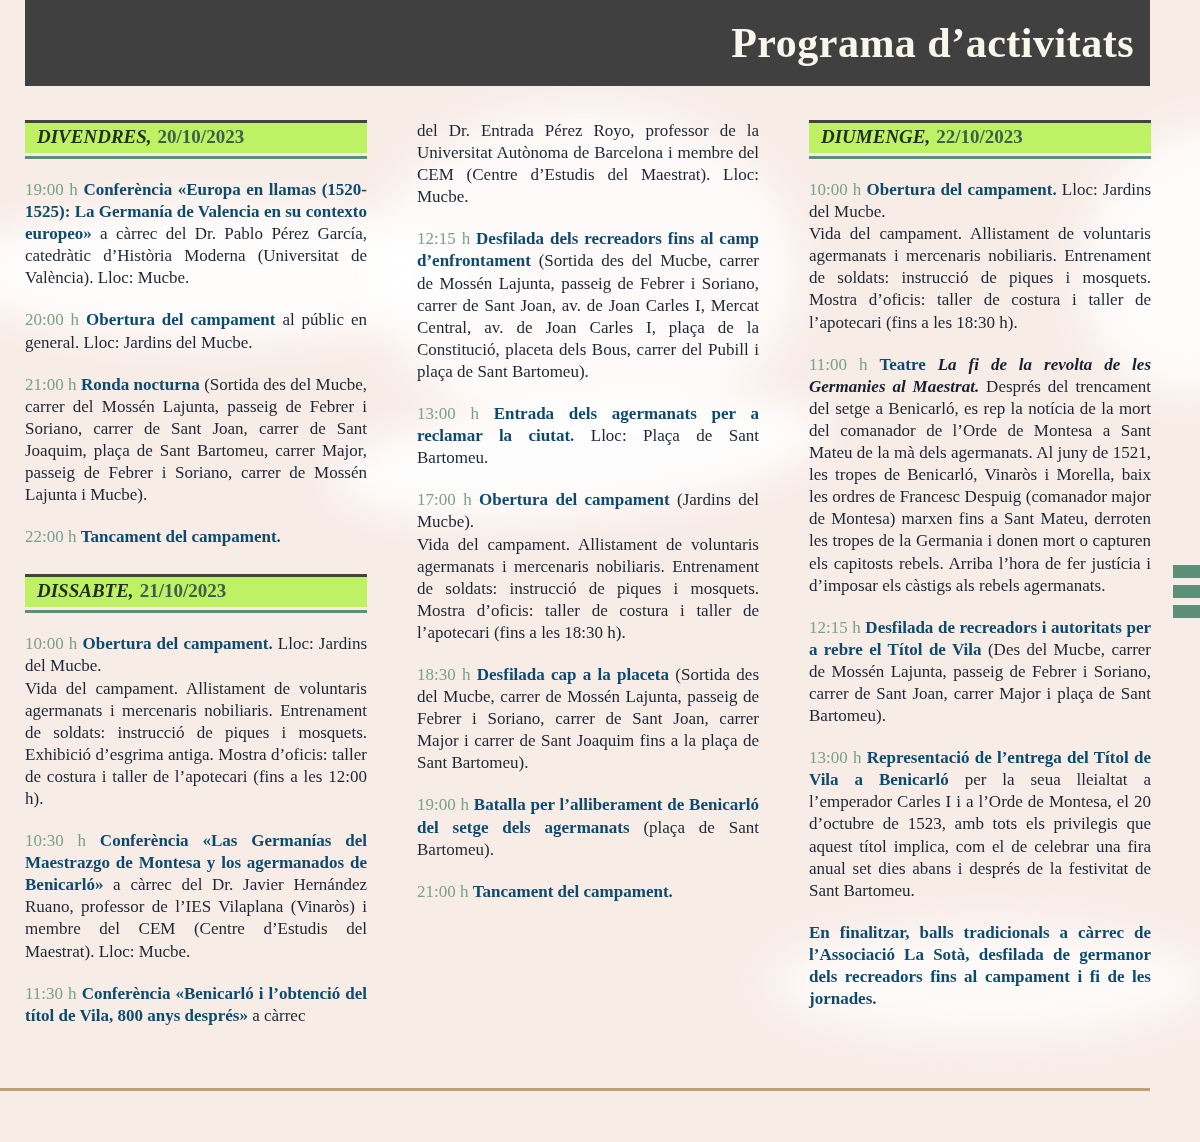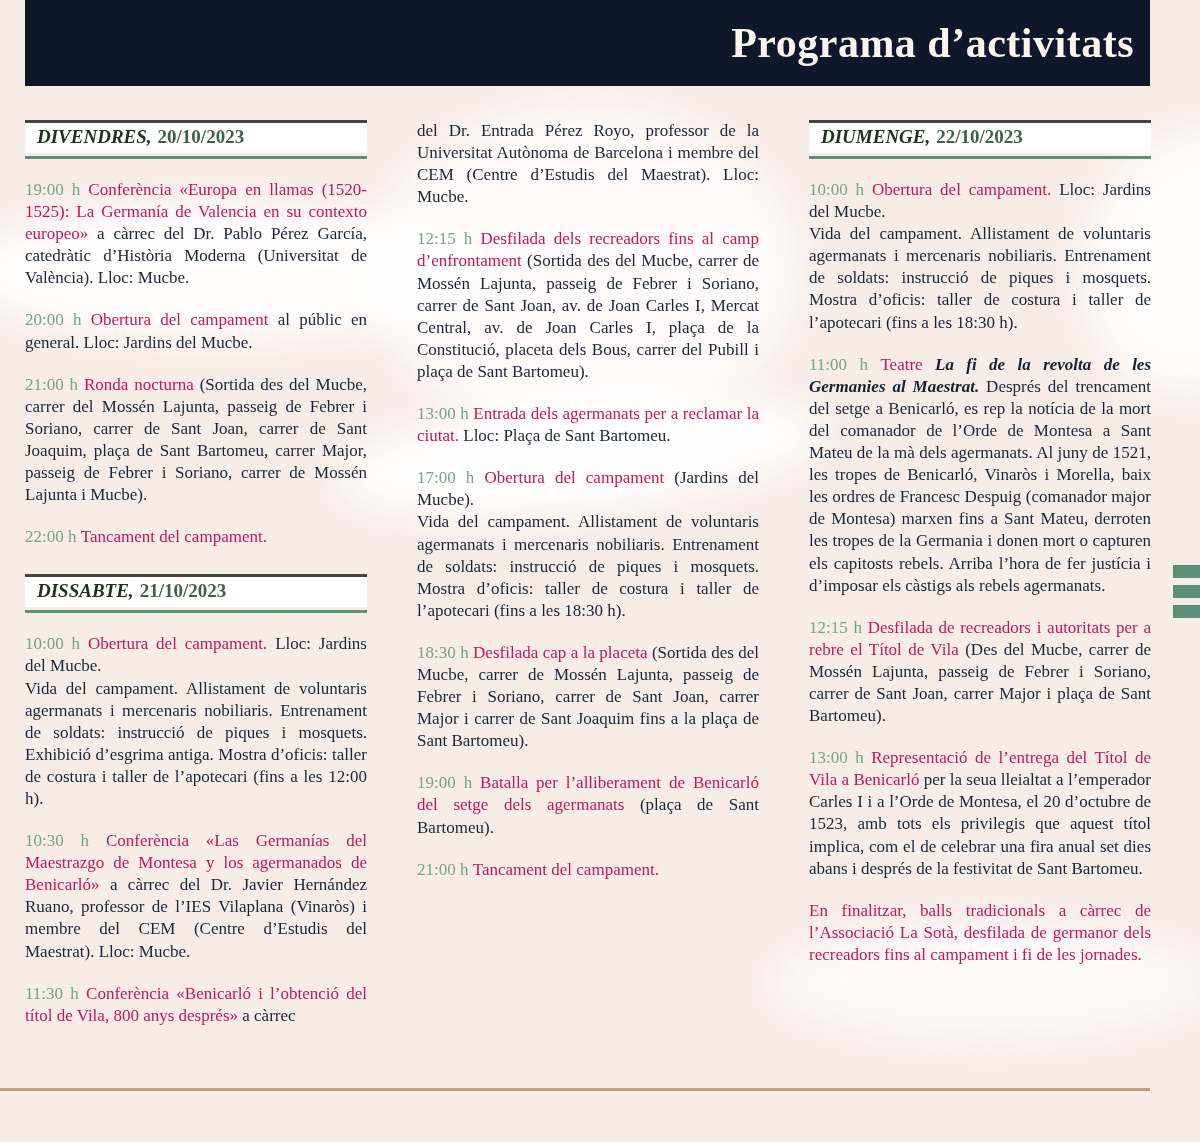--- a/index.html
+++ b/index.html
@@ -12,53 +12,53 @@
   
   .blob{position:absolute;background:#ffffff;border-radius:50%;filter:blur(18px);}
   .blob-a{left:-40px;top:205px;width:520px;height:135px;opacity:.9;}
   .blob-b{left:370px;top:105px;width:430px;height:330px;opacity:.75;}
   .blob-c{left:335px;top:398px;width:490px;height:115px;transform:rotate(-6deg);opacity:.92;}
   .blob-d{left:1085px;top:125px;width:230px;height:270px;transform:rotate(22deg);opacity:.85;}
   .blob-e{left:770px;top:925px;width:440px;height:115px;opacity:.7;}
 
   .title-band{
     position:absolute;left:25px;top:0;width:1125px;height:86px;
-    background:#0f172a;box-sizing:border-box;
+    background:#404040;box-sizing:border-box;
     display:flex;align-items:center;justify-content:flex-end;
     padding-right:16px;z-index:2;
   }
   .title-band h1{
     margin:0;color:#f9f6ec;font-size:42px;font-weight:bold;letter-spacing:.5px;
     font-family:"Liberation Serif","DejaVu Serif",serif;
   }
 
   .columns{
     position:absolute;left:25px;top:120px;width:1125px;
     display:flex;gap:50px;z-index:2;
   }
   .column{flex:0 0 342px;width:342px;}
 
   .day-bar{
-    position:relative;background:#ffffff;
+    position:relative;background:#bef264;
     border-top:3px solid #45443a;
     padding:3px 12px 5px;margin:26px 0 26px;
   }
   .day-bar::after{
     content:"";position:absolute;left:0;right:0;bottom:-6px;height:3px;background:#5c8f77;
   }
   .day-label{font-style:italic;font-weight:bold;color:#22301f;font-size:19px;}
   .day-date{font-weight:bold;color:#3f5f4b;font-size:19px;padding-left:2px;}
 
   .item{
     margin:20px 0 0;font-size:17px;line-height:1.3;color:#1c2534;
     text-align:justify;hyphens:auto;-webkit-hyphens:auto;
   }
   .column > :first-child{margin-top:0;}
   .item .time{color:#78a28b;font-weight:normal;white-space:nowrap;}
-  .item .b{font-weight:normal;color:#be185d;}
+  .item .b{font-weight:bold;color:#0c4a6e;}
   .item .bi{font-weight:bold;font-style:italic;color:#16202e;}
   .item .n{font-weight:normal;}
 
   .accent-stack{position:absolute;right:0;top:565px;z-index:2;}
   .accent-bar{width:27px;height:13px;background:#5c8f77;margin-bottom:7px;}
 
   .bottom-rule{
     position:absolute;left:0;top:1088px;width:1150px;height:3px;
     background:#bda173;z-index:2;
   }

